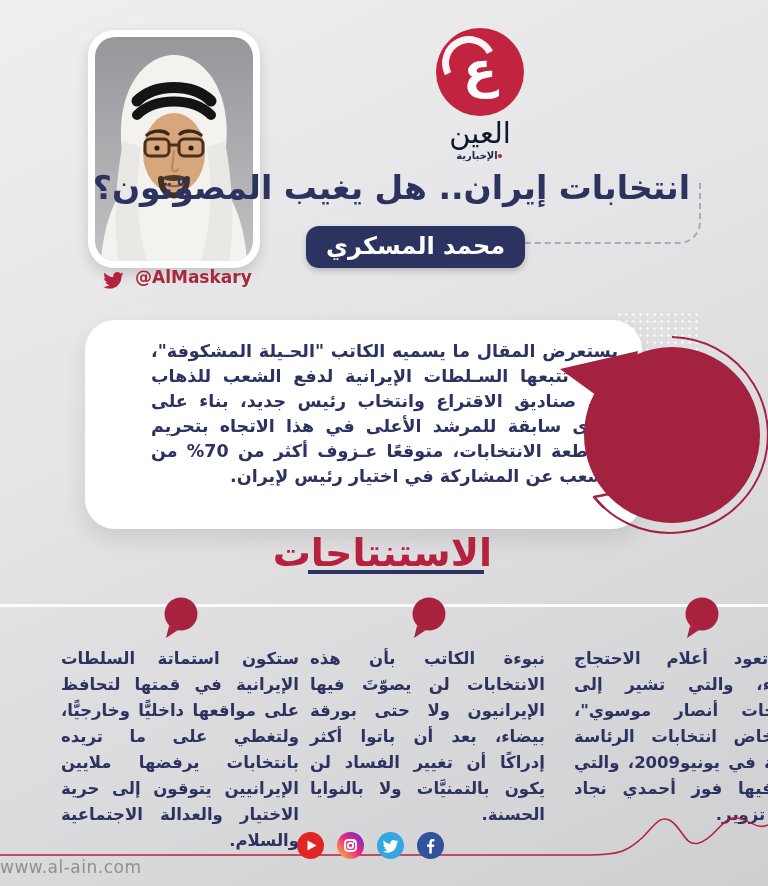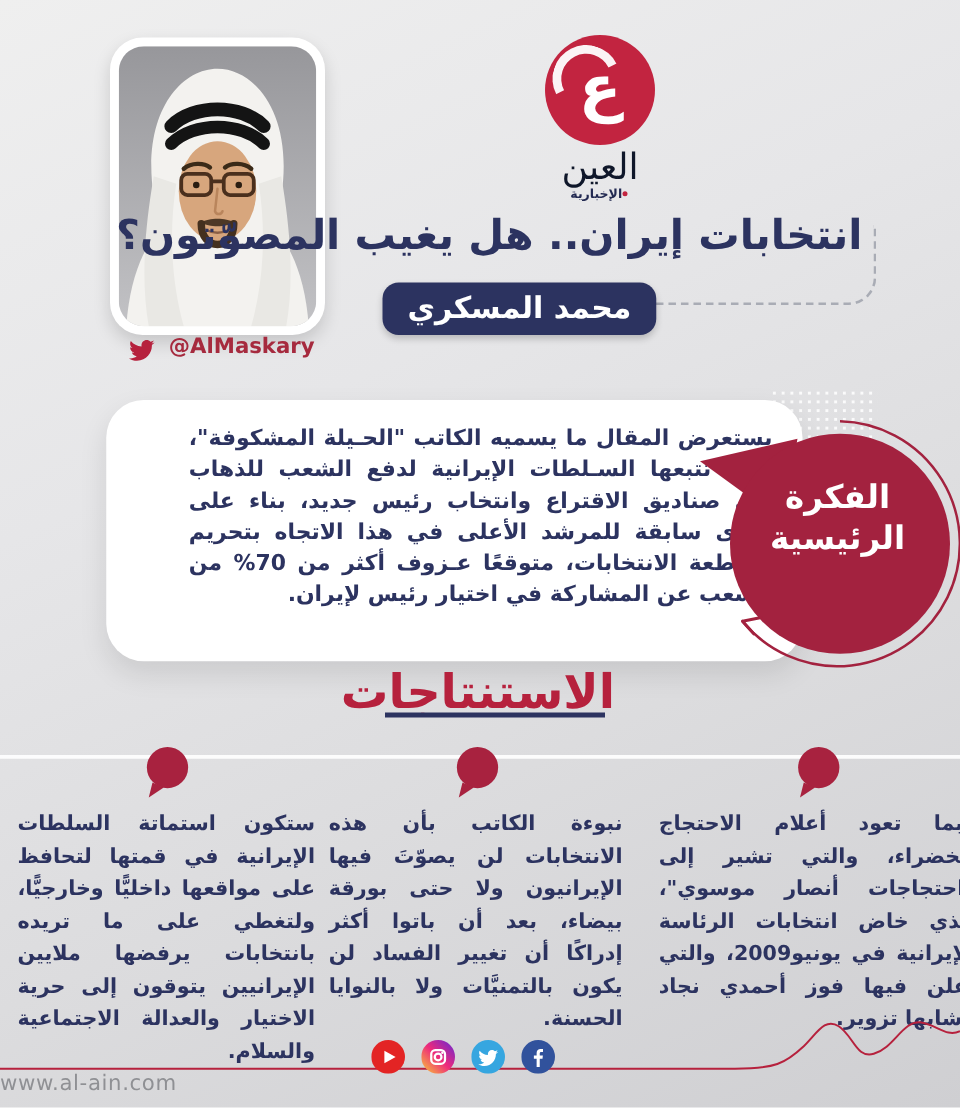--- a/index.html
+++ b/index.html
@@ -45,21 +45,21 @@
              font-size:17.5px;line-height:25px;}
   .idea-bubble{left:550px;top:323px;width:218px;height:215px;}
   .idea-label{left:590px;top:382px;width:160px;text-align:center;color:#fff;font-weight:bold;
               font-size:26px;line-height:1.25;direction:rtl;}
 
   
   .concl-title{left:296px;top:531px;width:196px;text-align:center;color:#b6213d;
                font-size:38px;font-weight:bold;direction:rtl;}
   .concl-underline{left:308px;top:570px;width:176px;height:4px;background:#2c3360;}
   .divider{left:0;top:604px;width:768px;height:3px;background:rgba(255,255,255,.9);}
-  .col{top:596px;direction:rtl;}
+  .col{top:596px;direction:rtl;margin-left:47px;}
   .col .bubble{display:block;margin:0 auto 6px;width:40px;height:44px;}
   .col p{margin:0;color:#2c3360;font-weight:bold;font-size:16.5px;line-height:26px;
          text-align:justify;text-align-last:right;}
   .col-right{left:527px;width:253px;}
   .col-mid{left:263px;width:235px;}
   .col-left{left:14px;width:238px;}
 
   
   .bottom-line{left:0;top:806px;width:768px;height:62px;}
   .social-row{left:0;top:832px;width:740px;display:flex;justify-content:center;gap:13px;}
@@ -130,22 +130,20 @@
 <div class="abs idea-card">
   <div class="idea-text">يستعرض المقال ما يسميه الكاتب "الحـيلة المشكوفة"، التي تتبعها السـلطات الإيرانية لدفع الشعب للذهاب إلى صناديق الاقتراع وانتخاب رئيس جديد، بناء على فتوى سابقة للمرشد الأعلى في هذا الاتجاه بتحريم مقاطعة الانتخابات، متوقعًا عـزوف أكثر من 70% من الشعب عن المشاركة في اختيار رئيس لإيران.</div>
 </div>
 <svg class="abs idea-bubble" viewBox="0 0 218 215">
   <polygon points="10,46 88,28 76,94" fill="#a3223f"></polygon>
   <circle cx="122" cy="112" r="88" fill="#a3223f"></circle>
   <path d="M122 14 A 98 98 0 1 1 44 174" stroke="#a3223f" stroke-width="2" fill="none"></path>
   <path d="M44 174 l15 -3 M44 174 l9 10" stroke="#a3223f" stroke-width="2.5" fill="none" stroke-linecap="round"></path>
 </svg>
 <div class="abs idea-label">
-  <div>الفكرة</div>
-  <div>الرئيسية</div>
 </div>
 
 <div class="abs concl-title">الاستنتاجات</div>
 <div class="abs concl-underline"></div>
 <div class="abs divider"></div>
 
 <div class="abs col col-right">
   <svg class="bubble" viewBox="0 0 40 44">
     <circle cx="21" cy="18" r="16.5" fill="#a8223f"></circle>
       <polygon points="9,30 18,34 6,42" fill="#a8223f"></polygon>

